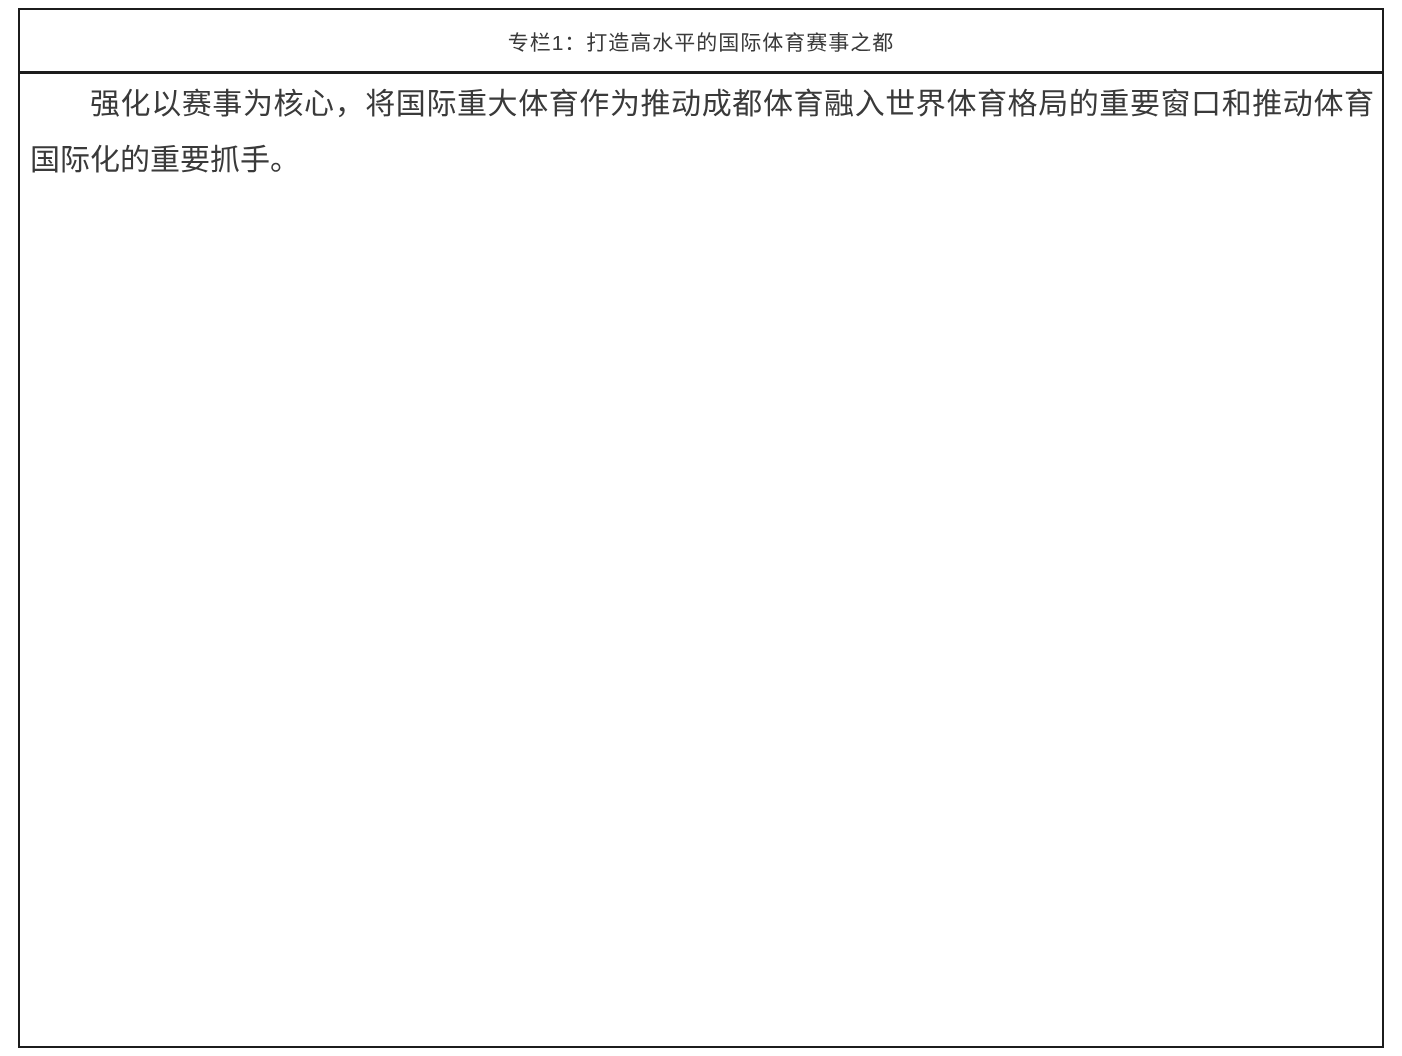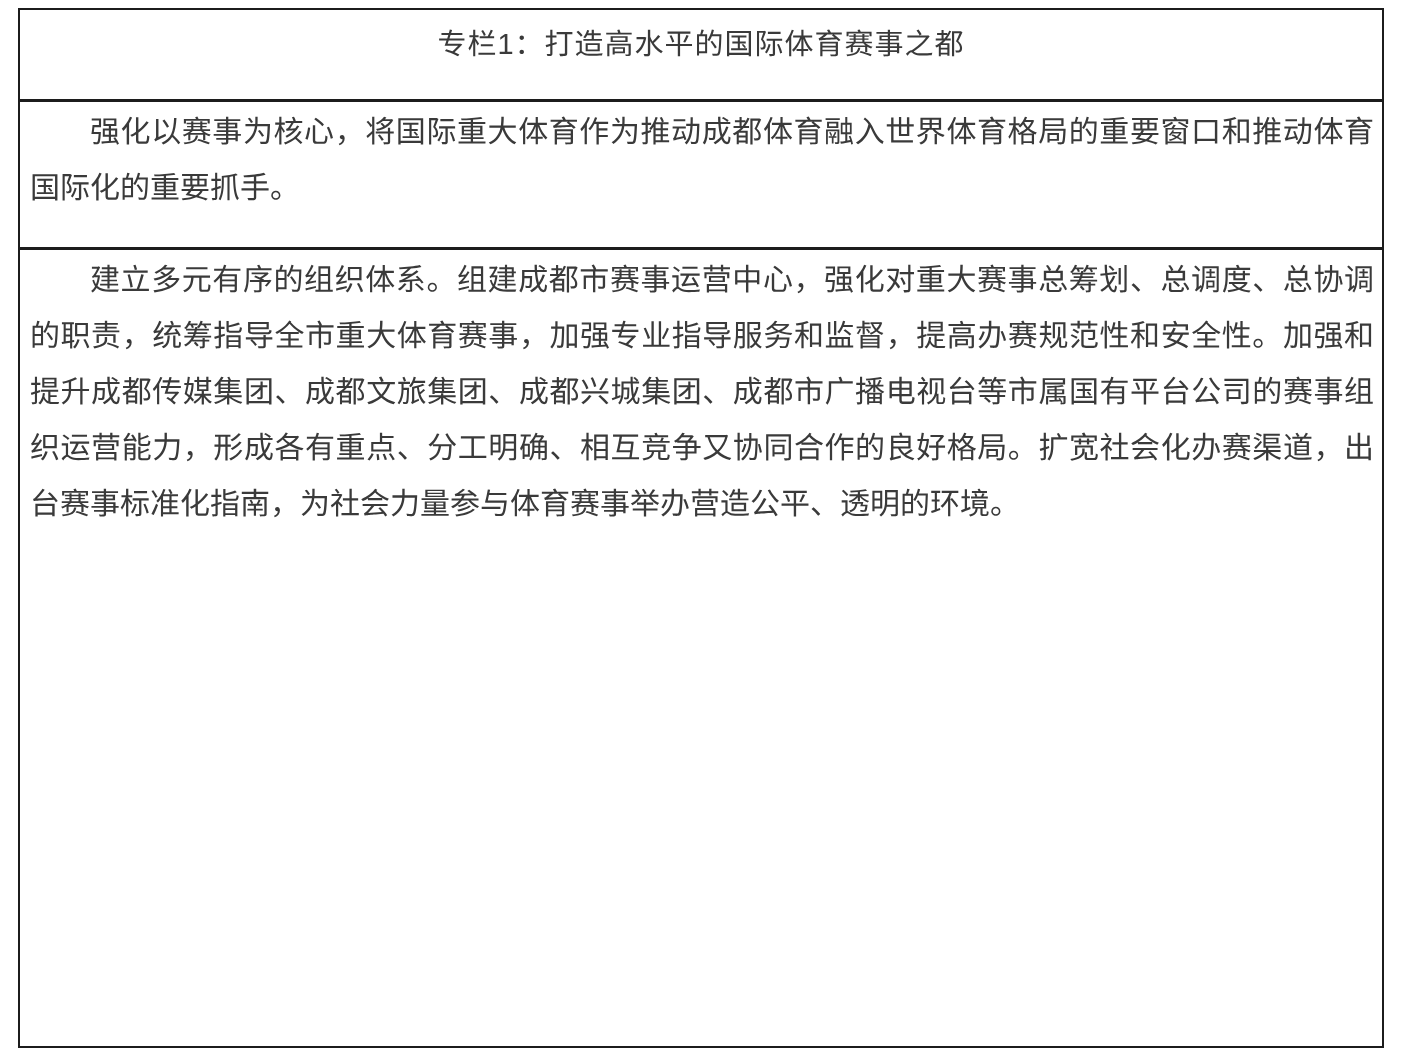--- a/index.html
+++ b/index.html
@@ -30,41 +30,39 @@
     box-sizing: border-box;
   }
   .row + .row {
     border-top: 3px solid #1c1c1c;
   }
   .title-row {
     height: 61px;
     display: flex;
     align-items: center;
     justify-content: center;
-    font-size: 29px;
+    font-size: 21px;
     color: #3a3a3a;
     letter-spacing: 1px;
     white-space: nowrap;
   }
   .para-row {
     padding: 2px 8px 3px 10px;
     font-size: 30px;
     line-height: 56px;
     color: #3a3a3a;
     text-align: justify;
     text-justify: inter-character;
     text-indent: 2em;
     word-break: break-all;
     overflow: hidden;
-    margin-top: 28px;
   }
   .para-row:last-child {
     flex: 1;
   }
 </style>
 </head>
 <body>
 
 <div class="panel">
   <div class="row title-row">专栏1：打造高水平的国际体育赛事之都</div>
   <div class="row para-row">强化以赛事为核心，将国际重大体育作为推动成都体育融入世界体育格局的重要窗口和推动体育国际化的重要抓手。</div>
-  <div class="row para-row">建立多元有序的组织体系。组建成都市赛事运营中心，强化对重大赛事总筹划、总调度、总协调的职责，统筹指导全市重大体育赛事，加强专业指导服务和监督，提高办赛规范性和安全性。加强和提升成都传媒集团、成都文旅集团、成都兴城集团、成都市广播电视台等市属国有平台公司的赛事组织运营能力，形成各有重点、分工明确、相互竞争又协同合作的良好格局。扩宽社会化办赛渠道，出台赛事标准化指南，为社会力量参与体育赛事举办营造公平、透明的环境。</div>
 </div>
 
 </body></html>

